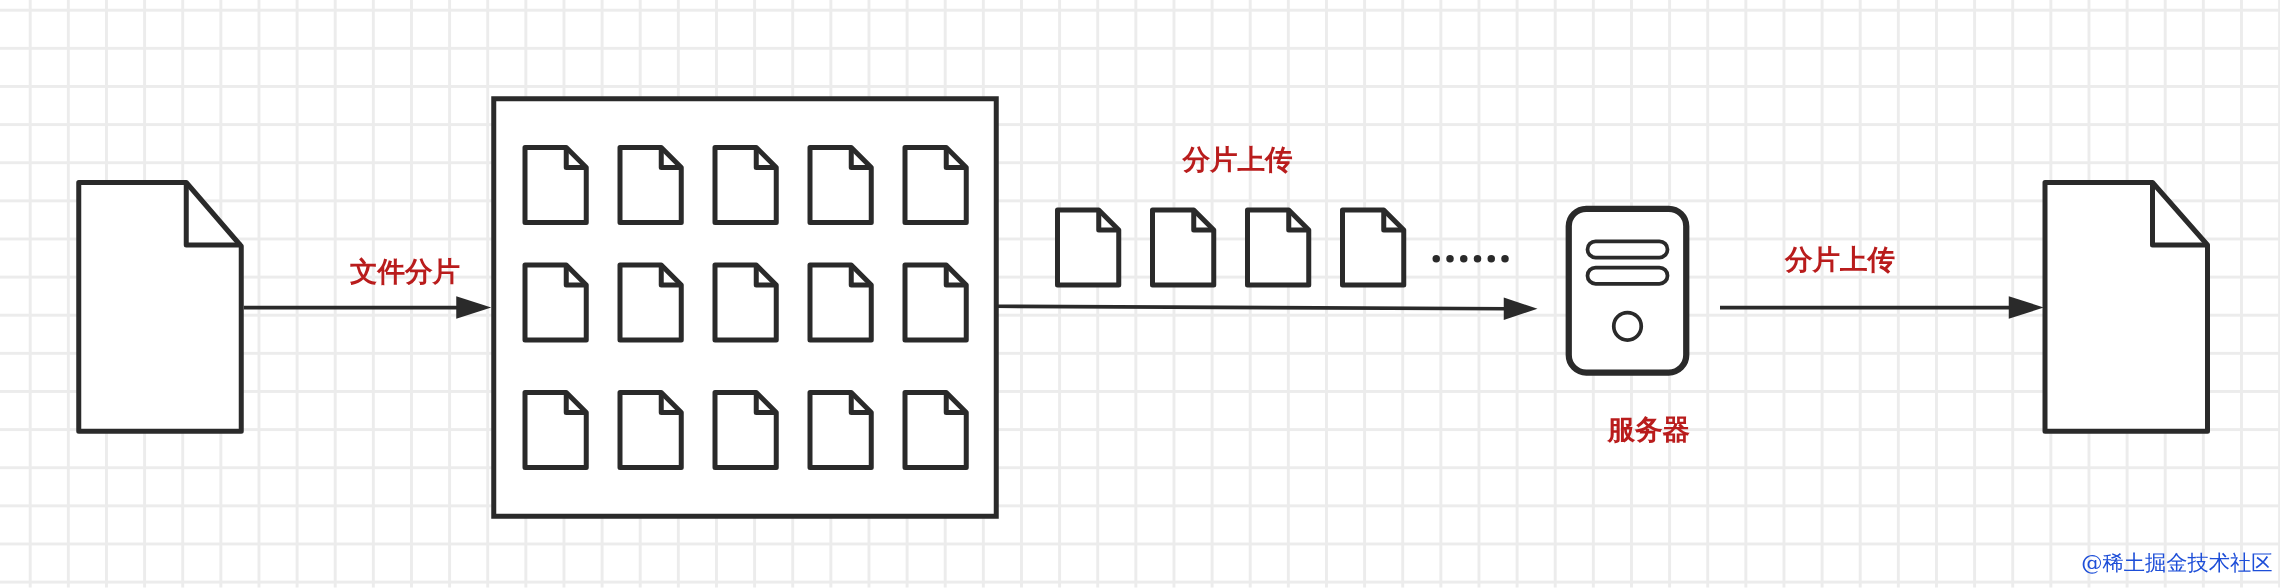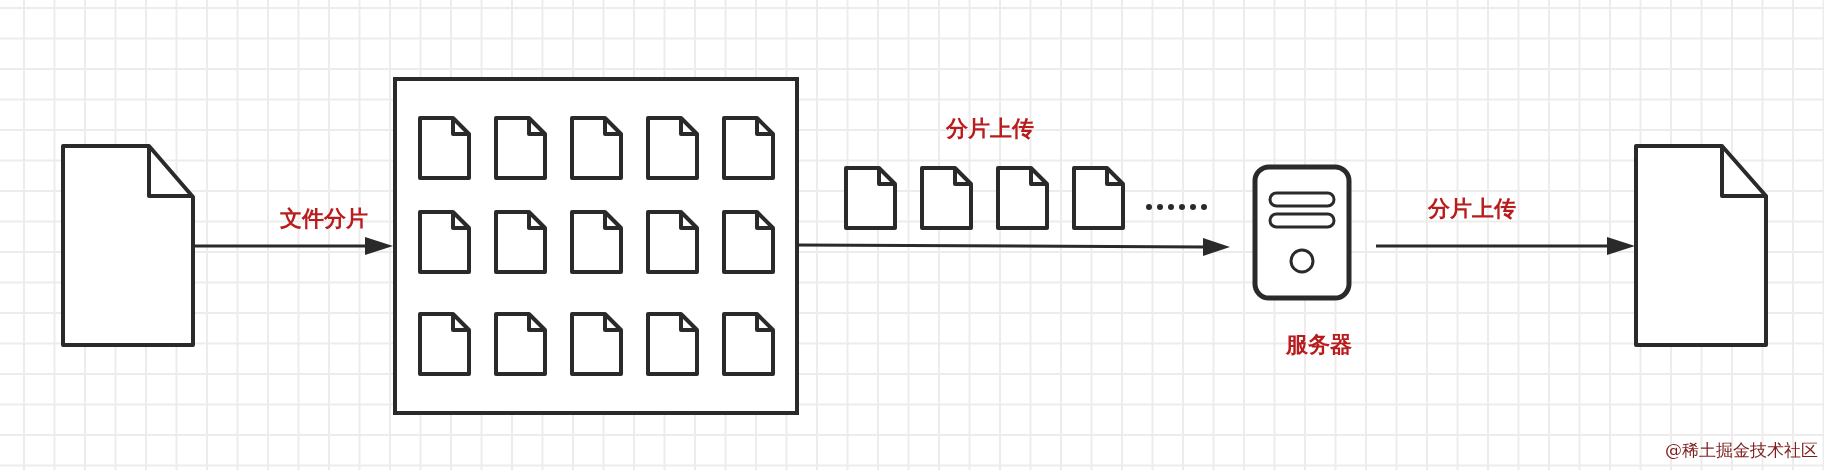--- a/index.html
+++ b/index.html
@@ -13,21 +13,21 @@
     background-position: 23px 7px;
     font-family: "DejaVu Sans", "Liberation Sans", sans-serif;
   }
   svg.canvas { position: absolute; left: 0; top: 0; }
   .label {
     position: absolute; font-size: 22px; font-weight: bold; color: #b91c1c;
     white-space: nowrap; line-height: 1;
   }
   .watermark {
     position: absolute; right: 6px; bottom: 8px; font-size: 17px;
-    color: #7f1d1d; white-space: nowrap; font-family: "DejaVu Serif", serif;
+    color: #1d4ed8; white-space: nowrap; font-family: "DejaVu Serif", serif;
   }
 </style>
 </head>
 <body>
 
 <svg class="canvas" width="1824" height="470" viewBox="0 0 1824 470">
   <defs>
     <marker id="arrowhead" markerWidth="10" markerHeight="8" refX="9" refY="4" orient="auto" markerUnits="userSpaceOnUse" viewBox="0 0 10 8">
       <path d="M0,0 L10,4 L0,8 Z" fill="#2a2a2a"></path>
     </marker>

